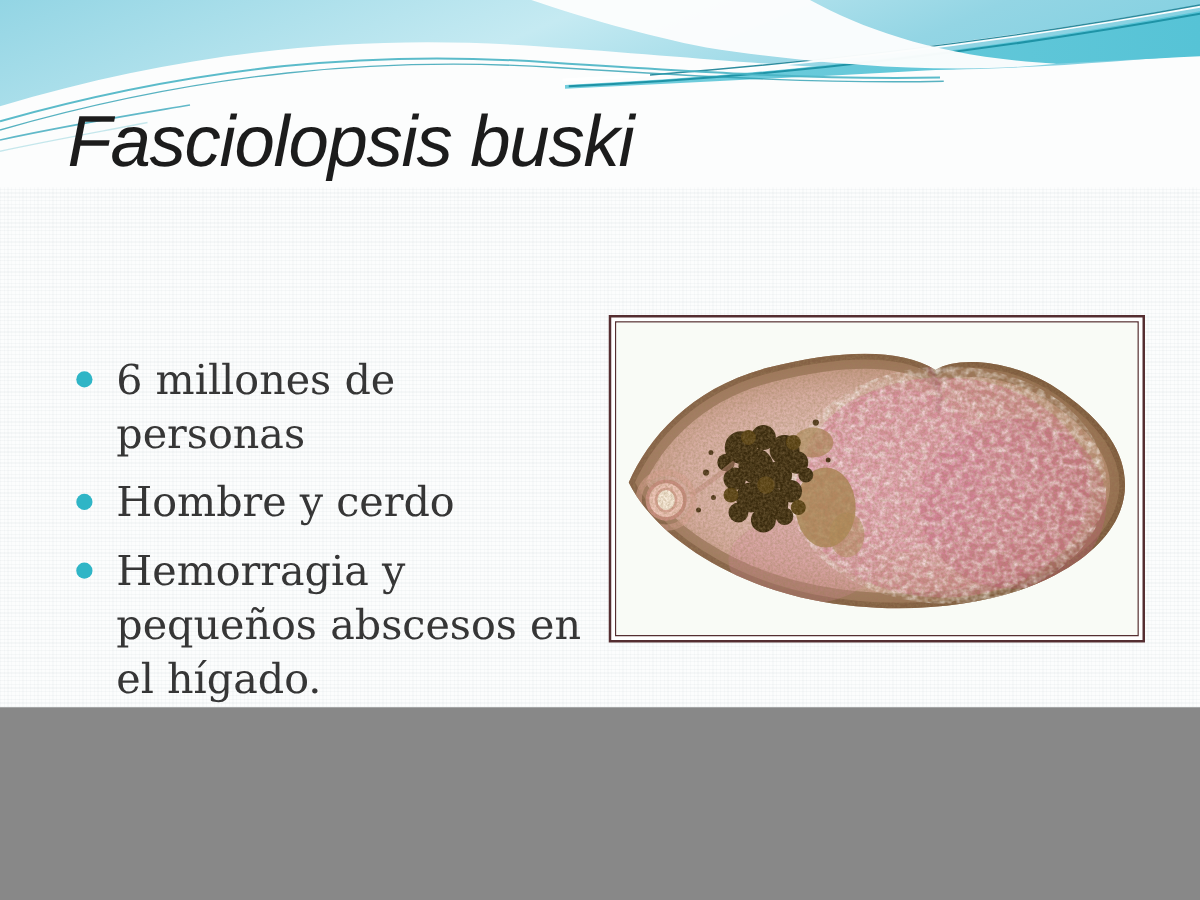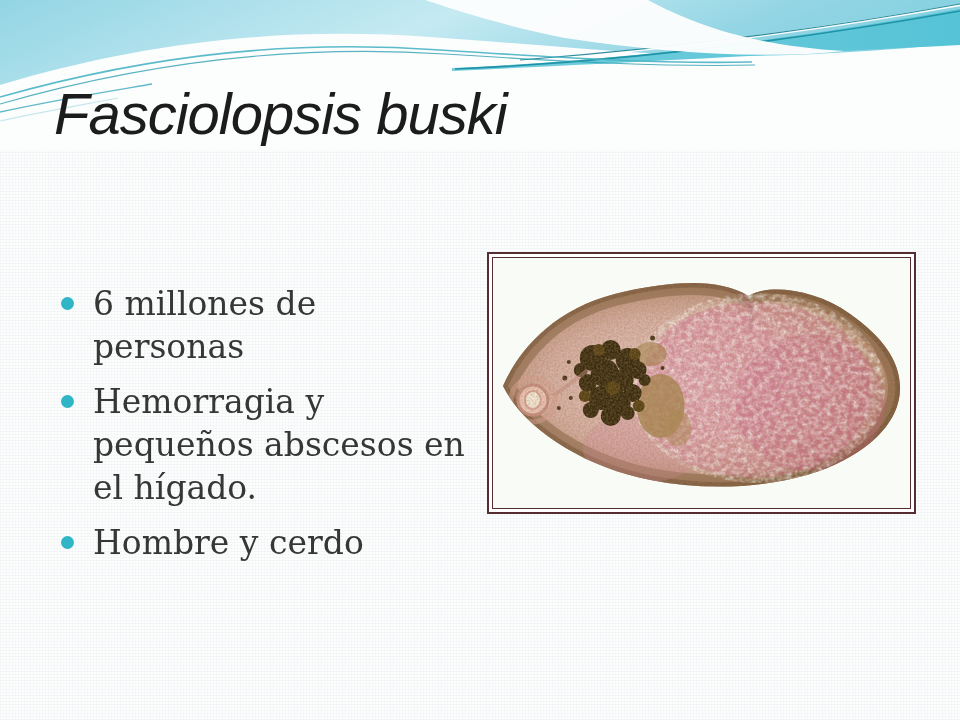--- a/index.html
+++ b/index.html
@@ -1,18 +1,18 @@
 <!DOCTYPE html>
 <html style="--title-color: #1c1c1c; --text-color: #363636; --bullet-color: #2fb5c6; --frame-color: #552e31; --wave-blue-light: #c5eaf2; --wave-blue: #93d5e4; --wave-blue-deep: #7fcfe0; --wave-teal-band: #56c3d6; --wave-line-teal: #1e93a6; --background: #fcfdfd;"><head>
 <meta charset="utf-8">
 <style>
   html,body{margin:0;padding:0;background:#888;}
   .slide{
     position:relative;
-    width:960px;height:720px;
+    width:960px;height:566px;
     margin:0 auto;
     overflow:hidden;
     background-color:var(--background,#fcfdfd);
     background-image:
       repeating-linear-gradient(0deg, rgba(150,168,175,0.07) 0 1px, transparent 1px 3px),
       repeating-linear-gradient(90deg, rgba(150,168,175,0.05) 0 1px, transparent 1px 3px);
     font-family:"Liberation Sans", sans-serif;
   }
   .header-wave{position:absolute;top:0;left:0;width:960px;height:150px;display:block;}
   .slide-title{
@@ -103,27 +103,27 @@
   <div class="slide-title">Fasciolopsis buski</div>
 
   <ul class="bullet-list">
     <li class="bullet-item">
       <span class="bullet-dot"></span>
       <span class="bullet-text">6 millones de
 personas</span>
     </li>
     <li class="bullet-item">
       <span class="bullet-dot"></span>
+      <span class="bullet-text">Hombre y cerdo</span>
+    </li>
+    <li class="bullet-item">
+      <span class="bullet-dot"></span>
       <span class="bullet-text">Hemorragia y
 pequeños abscesos en
 el hígado.</span>
-    </li>
-    <li class="bullet-item">
-      <span class="bullet-dot"></span>
-      <span class="bullet-text">Hombre y cerdo</span>
     </li>
   </ul>
 
   <div class="figure-frame">
     <div class="figure-inner">
       <svg class="micrograph" viewBox="0 0 418 250" preserveAspectRatio="none" aria-hidden="true">
         <defs>
           <radialGradient id="wbody" cx="0.45" cy="0.5" r="0.62">
             <stop offset="0" stop-color="#ecd2cb"></stop>
             <stop offset="0.55" stop-color="#d9afa4"></stop>

